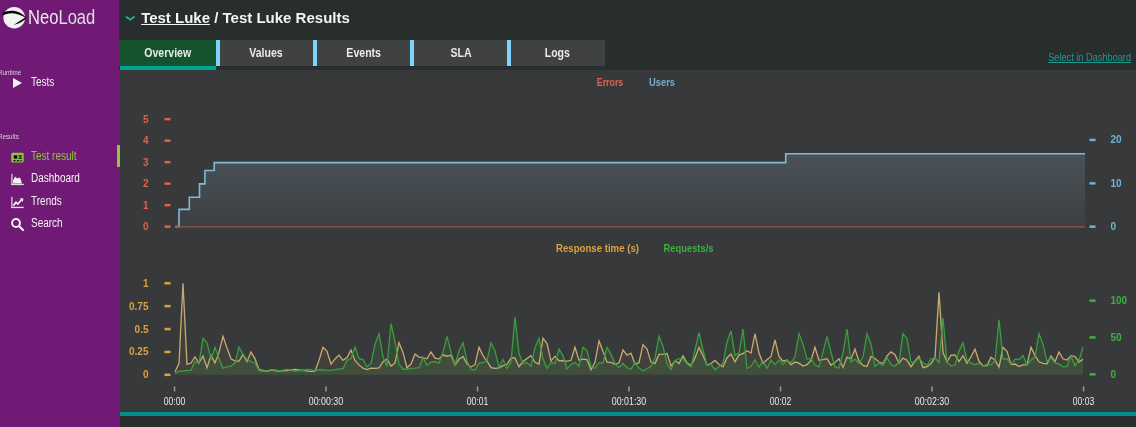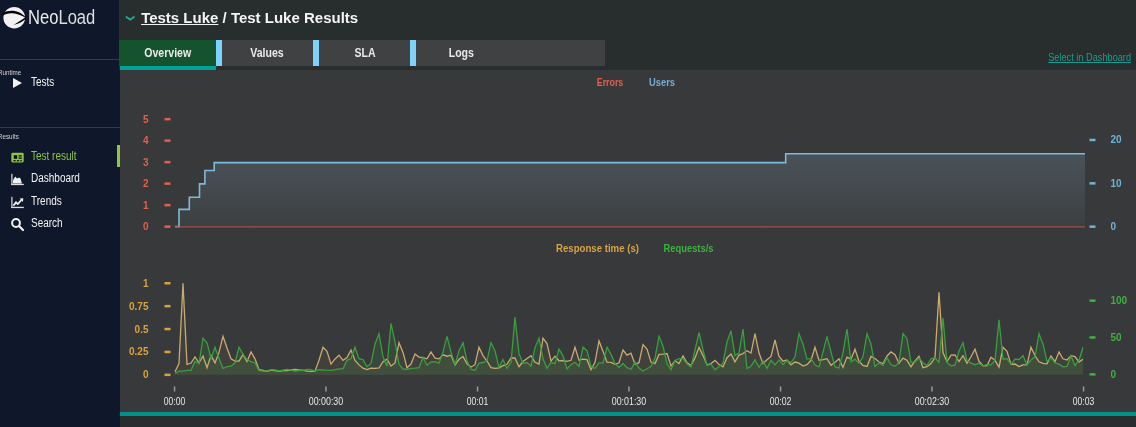--- a/index.html
+++ b/index.html
@@ -1,41 +1,41 @@
 <!DOCTYPE html>
 <html><head><meta charset="utf-8">
 <style>
 * { margin:0; padding:0; box-sizing:border-box; }
 html,body { width:1136px; height:427px; overflow:hidden; background:#38393a;
   font-family:"Liberation Sans", sans-serif; }
 #page { position:relative; width:1136px; height:427px; }
 .abs { position:absolute; }
 
 
-#sidebar { left:0; top:0; width:120px; height:427px; background:#0f172a; z-index:5;padding-left:36px; }
+#sidebar { left:0; top:0; width:120px; height:427px; background:#701a75; z-index:5;padding-left:36px; }
 #logo { position:absolute; left:2px; top:5px; width:26px; height:26px; }
 #logotext { position:absolute; left:28px; top:6px; font-size:19.5px; font-weight:400;
   color:#ececec; transform:scaleX(0.85); transform-origin:left center; white-space:nowrap; }
 #logotext .lt { font-weight:300; color:#dedede; }
 .navrow { position:absolute; left:0; width:120px; height:22px; }
 .navrow svg { position:absolute; left:10px; top:4px; }
 .navrow .lbl { position:absolute; left:31px; top:3px; font-size:12.5px; font-weight:400; color:#f3f3f3; transform:scaleX(0.8); transform-origin:left center; white-space:nowrap; }
 .seclbl { position:absolute; left:-2px; font-size:8px; font-weight:400; color:#d5d5d5; transform:scaleX(0.78); transform-origin:left center; }
 #sep { position:absolute; left:0; top:59px; width:120px; height:1px; background:#3c3c3c; }
 #greenbar { position:absolute; left:117px; top:145px; width:3px; height:22px; background:#8ec63d; }
 
 
 #header { left:119px; top:0; width:1017px; height:70px; background:#272b2c; }
 #crumb { left:127px; top:9px; font-size:15px; font-weight:700; color:#f4f4f4; z-index:7; }
 #crumb .chev { display:inline-block; color:#27a598; font-size:8.5px; font-weight:700;
   transform:rotate(90deg) translate(-2px,0); margin-right:7px; }
 #crumb .u { text-decoration:underline; }
 #tabs { left:119px; top:40px; width:486px; height:26px; background:#3f4142; z-index:7; }
 .tab { float:left; width:97px; height:26px; line-height:26px; text-align:center;
-  font-size:12px; font-weight:700; color:#e9e9e9; border-left:6px solid #7dd3fc; }
+  font-size:12px; font-weight:700; color:#e9e9e9; border-left:4px solid #7dd3fc; }
 .tab:first-child { border-left:none; width:97px; }
 .tab.active { background:#14532d; }
 .tab span { display:inline-block; transform:scaleX(0.88); }
 #tabline { left:120px; top:66px; width:96px; height:4px; background:#00a295; z-index:8; }
 #seldash { right:5px; top:52px; font-size:10px; transform:scaleX(0.92); transform-origin:right center; color:#1e9c90; text-decoration:underline; z-index:7; }
 
 
 #content { left:119px; top:70px; width:1017px; height:342px; background:#38393a; }
 #scrollbar { left:119px; top:412px; width:1017px; height:4px; background:#00928a; }
 #below { left:119px; top:416px; width:1017px; height:11px; background:#292d2e; }
@@ -100,24 +100,25 @@
       <svg width="15" height="15" viewBox="0 0 15 15">
         <circle cx="6" cy="6" r="3.9" fill="none" stroke="#f1f1f1" stroke-width="2"></circle>
         <line x1="9" y1="9" x2="13" y2="13" stroke="#f1f1f1" stroke-width="2.2" stroke-linecap="round"></line>
       </svg>
       <span class="lbl">Search</span>
     </div>
     <div id="greenbar"></div>
   </div>
 
   <div class="abs" style="left:119px;top:0;width:1017px;height:70px;background:#282d2d;z-index:6"></div>
-  <div class="abs" id="crumb"><span class="chev">❯</span><span class="u">Tests Luke</span><span class="sl">&nbsp;/&nbsp;</span>Test Luke Results</div>
+  <div class="abs" id="crumb"><span class="chev">❯</span><span class="u">Test Luke</span><span class="sl">&nbsp;/&nbsp;</span>Test Luke Results</div>
   <div class="abs" id="tabs">
     <div class="tab active"><span>Overview</span></div>
       <div class="tab"><span>Values</span></div>
+      <div class="tab"><span>Events</span></div>
       <div class="tab"><span>SLA</span></div>
       <div class="tab"><span>Logs</span></div>
   </div>
   <div class="abs" id="tabline"></div>
   <a class="abs" id="seldash">Select in Dashboard</a>
 
   <svg class="abs" id="chartsvg" width="1136" height="427" viewBox="0 0 1136 427">
     <defs>
       <linearGradient id="ufill" x1="0" y1="0" x2="0" y2="1">
         <stop offset="0" stop-color="#8fb4cd" stop-opacity="0.21"></stop>

